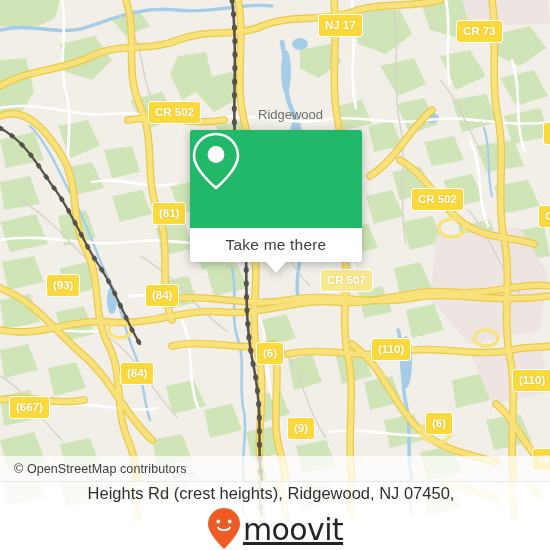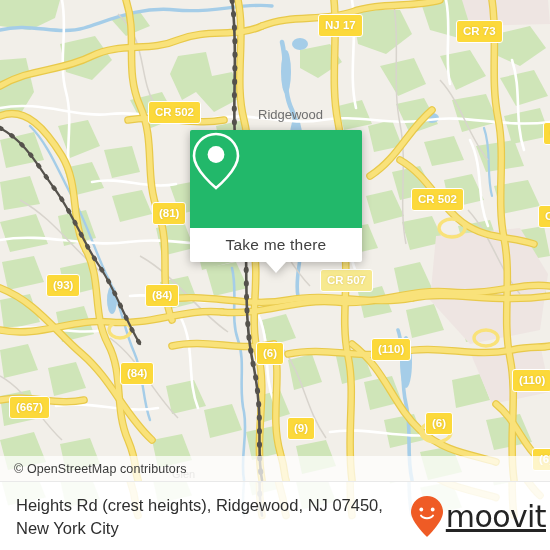--- a/index.html
+++ b/index.html
@@ -80,21 +80,21 @@
   
   .footer{
     position:absolute;left:0;top:481px;width:550px;height:69px;
     background:#ffffff;overflow:hidden;
     border-top:1px solid #e9e9e9;
   }
   .footer-wm{position:absolute;left:0;top:-481px;opacity:.11;}
   .footer-inner{
     position:relative;z-index:2;
     display:flex;align-items:center;height:100%;
-    padding:0 4px 0 16px;box-sizing:border-box;
+    padding:0 16px 0 16px;box-sizing:border-box;flex-direction:column;
   }
   .addr{
     flex:1;font-size:16.5px;color:#2f2f2f;line-height:1.34;
     padding-right:8px;
   }
   .brand{display:flex;align-items:center;gap:2px;flex-shrink:0;}
   .brand-word{
     font-size:30px;color:#242424;letter-spacing:-.6px;
     font-family:"DejaVu Sans","Liberation Sans",sans-serif;
     text-decoration:underline;
@@ -359,21 +359,20 @@
     </div>
   </div>
 
   <div class="footer">
     <svg class="footer-wm" width="550" height="550" viewBox="0 0 550 481">
       <use href="#maptiles"></use>
     </svg>
     <div class="footer-inner">
       <div class="addr">
         <div>Heights Rd (crest heights), Ridgewood, NJ 07450,</div>
-        <div>New York City</div>
       </div>
       <div class="brand">
         <svg width="34" height="44" viewBox="0 0 34 44">
           <path d="M17 1 C8.2 1 1 8.2 1 17 C1 27 17 42 17 42 C17 42 33 27 33 17 C33 8.2 25.8 1 17 1 Z" fill="#ef5b25"></path>
           <circle cx="11.3" cy="14.5" r="1.9" fill="#ffffff"></circle>
           <circle cx="22.7" cy="14.5" r="1.9" fill="#ffffff"></circle>
           <path d="M11 20.5 C13 24 21 24 23 20.5" fill="none" stroke="#ffffff" stroke-width="2" stroke-linecap="round"></path>
         </svg>
         <span class="brand-word">moovit</span>
       </div>

